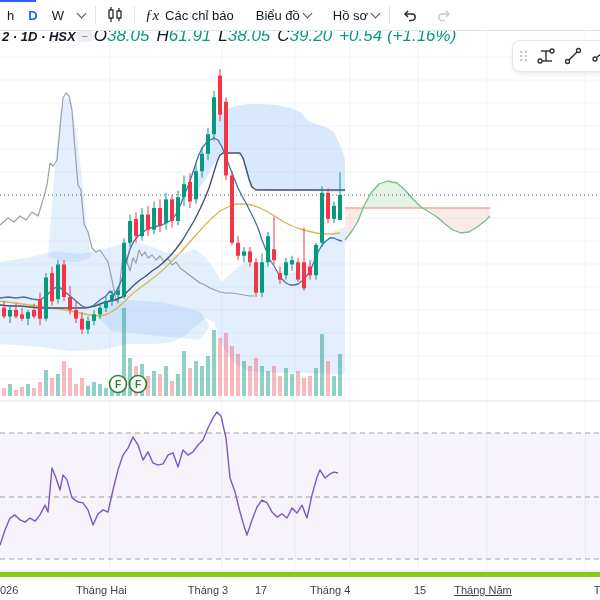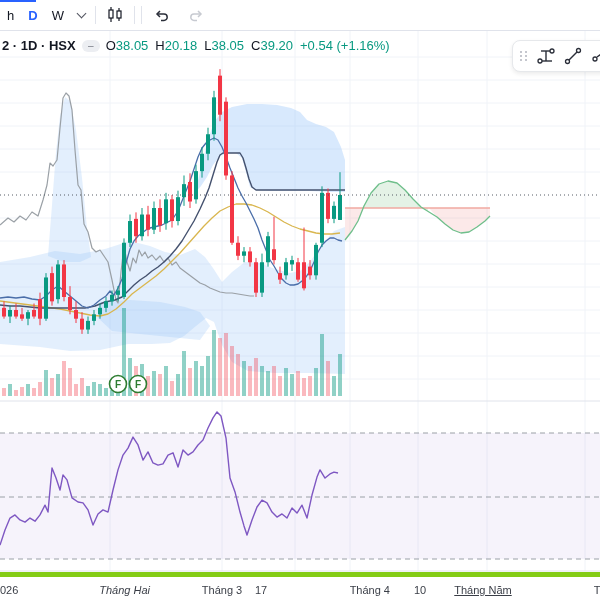--- a/index.html
+++ b/index.html
@@ -11,26 +11,26 @@
   #tab-indicator{position:absolute;left:0;top:0;width:36px;height:2px;background:#2962ff;}
   .tb-item{display:flex;align-items:center;gap:4px;padding:0 7px;height:28px;font-size:13px;
     color:#131722;cursor:pointer;white-space:nowrap;}
   .tb-item.blue{color:#2962ff;font-weight:700;}
   .chev{width:6px;height:6px;border-right:1.4px solid #50535e;border-bottom:1.4px solid #50535e;
     transform:rotate(45deg);margin-top:-3px;}
   .tb-sep{width:1px;height:18px;background:#e0e3eb;margin:0 3px;}
   .fx{font-style:italic;font-family:"Liberation Serif",serif;font-size:15px;margin-right:2px;}
   .arrow-btn{padding:0 9px;display:flex;align-items:center;cursor:pointer;}
   
-  #legend{position:absolute;left:2px;top:38px;display:flex;align-items:center;gap:6px;
-    font-size:13px;z-index:4;}
+  #legend{position:absolute;left:2px;top:26px;display:flex;align-items:center;gap:0;
+    font-size:13px;z-index:4;font-style:italic;}
   #legend .sym{font-weight:600;}
   .minus-chip{width:18px;height:12px;border-radius:6px;background:#eceef2;color:#787b86;
     display:flex;align-items:center;justify-content:center;font-size:10px;line-height:10px;cursor:pointer;}
-  .ohlc{display:flex;gap:7px;font-size:13px;}
+  .ohlc{display:flex;gap:7px;font-size:17px;}
   .ohlc .lbl{color:#131722;}
   .ohlc .val{color:#089981;}
   
   #float-toolbar{position:absolute;left:512px;top:40px;height:30px;width:96px;background:#fff;
     border:1px solid #e6e8eb;border-radius:8px;box-shadow:0 2px 4px rgba(0,0,0,.08);
     display:flex;align-items:center;padding:0 4px;gap:2px;z-index:4;}
   .drag-dots{display:grid;grid-template-columns:3px 3px;grid-gap:2px;margin:0 3px;}
   .drag-dots i{width:2px;height:2px;border-radius:50%;background:#b2b5be;display:block;}
   .ft-btn{width:26px;height:26px;display:flex;align-items:center;justify-content:center;cursor:pointer;}
   
@@ -276,41 +276,53 @@
     <svg width="18" height="18" viewBox="0 0 18 18">
       <line x1="5" y1="1" x2="5" y2="4" stroke="#131722" stroke-width="1.2"></line>
       <rect x="3" y="4" width="4" height="8" fill="none" stroke="#131722" stroke-width="1.2"></rect>
       <line x1="5" y1="12" x2="5" y2="16" stroke="#131722" stroke-width="1.2"></line>
       <line x1="13" y1="2" x2="13" y2="5" stroke="#131722" stroke-width="1.2"></line>
       <rect x="11" y="5" width="4" height="7" fill="none" stroke="#131722" stroke-width="1.2"></rect>
       <line x1="13" y1="12" x2="13" y2="15" stroke="#131722" stroke-width="1.2"></line>
     </svg>
   </span>
   <span class="tb-sep"></span>
+  <span class="tb-item">
+    <span class="fx">ƒx</span>
+    <span>Các chỉ báo</span>
+  </span>
+  <span class="tb-item" style="margin-left:8px;">
+    <span>Biểu đồ</span>
+    <i class="chev"></i>
+  </span>
+  <span class="tb-item" style="margin-left:8px;">
+    <span>Hồ sơ</span>
+    <i class="chev"></i>
+  </span>
   <span class="tb-sep"></span>
   <span class="arrow-btn">
     <svg width="16" height="14" viewBox="0 0 16 14">
       <path d="M3 6 H10 A3.2 3.2 0 0 1 10 12.4 H7" fill="none" stroke="#2a2e39" stroke-width="1.5"></path>
       <path d="M6 3 L3 6 L6 9" fill="none" stroke="#2a2e39" stroke-width="1.5"></path>
     </svg>
   </span>
   <span class="arrow-btn">
     <svg width="16" height="14" viewBox="0 0 16 14">
       <path d="M13 6 H6 A3.2 3.2 0 0 0 6 12.4 H9" fill="none" stroke="#c7cad1" stroke-width="1.5"></path>
       <path d="M10 3 L13 6 L10 9" fill="none" stroke="#c7cad1" stroke-width="1.5"></path>
     </svg>
   </span>
 </div>
 
 <div id="legend">
   <span class="sym">2 · 1D · HSX</span>
   <span class="minus-chip">–</span>
   <span class="ohlc">
     <span><span class="lbl">O</span><span class="val">38.05</span></span>
-    <span><span class="lbl">H</span><span class="val">20.18</span></span>
+    <span><span class="lbl">H</span><span class="val">61.91</span></span>
     <span><span class="lbl">L</span><span class="val">38.05</span></span>
     <span><span class="lbl">C</span><span class="val">39.20</span></span>
     <span class="val">+0.54 (+1.16%)</span>
   </span>
 </div>
 
 <div id="float-toolbar">
   <span class="drag-dots">
       <i></i>
       <i></i>
@@ -338,20 +350,20 @@
   <span class="ft-btn">
     <svg width="22" height="22" viewBox="0 0 22 22">
       <circle cx="6" cy="14" r="2" fill="#fff" stroke="#2a2e39" stroke-width="1.3"></circle>
       <line x1="8" y1="12" x2="16" y2="6" stroke="#2a2e39" stroke-width="1.4"></line>
     </svg>
   </span>
 </div>
 
 <div id="time-axis">
     <div class="ta-label" style="left: 0px;">026</div>
-    <div class="ta-label" style="left: 70px; width: 80px; text-align: right; font-style: italic;">Tháng Hai</div>
-    <div class="ta-label" style="left: 182px; width: 80px; text-align: center;">Tháng 3</div>
+    <div class="ta-label" style="left: 76px; width: 80px; text-align: left;">Tháng Hai</div>
+    <div class="ta-label" style="left: 168px; width: 80px; text-align: center;">Tháng 3</div>
     <div class="ta-label" style="left: 255px; width: 80px; ">17</div>
-    <div class="ta-label" style="left: 310px; width: 80px; text-align: right;">Tháng 4</div>
-    <div class="ta-label" style="left: 380px; width: 80px; text-align: center;">10</div>
+    <div class="ta-label" style="left: 310px; width: 80px; text-align: left;">Tháng 4</div>
+    <div class="ta-label" style="left: 380px; width: 80px; text-align: center;">15</div>
     <div class="ta-label" style="left: 443px; width: 80px; text-align: center; text-decoration: underline;">Tháng Năm</div>
     <div class="ta-label" style="left: 557px; width: 80px; text-align: center;">T</div>
   </div>
 
 </body></html>

